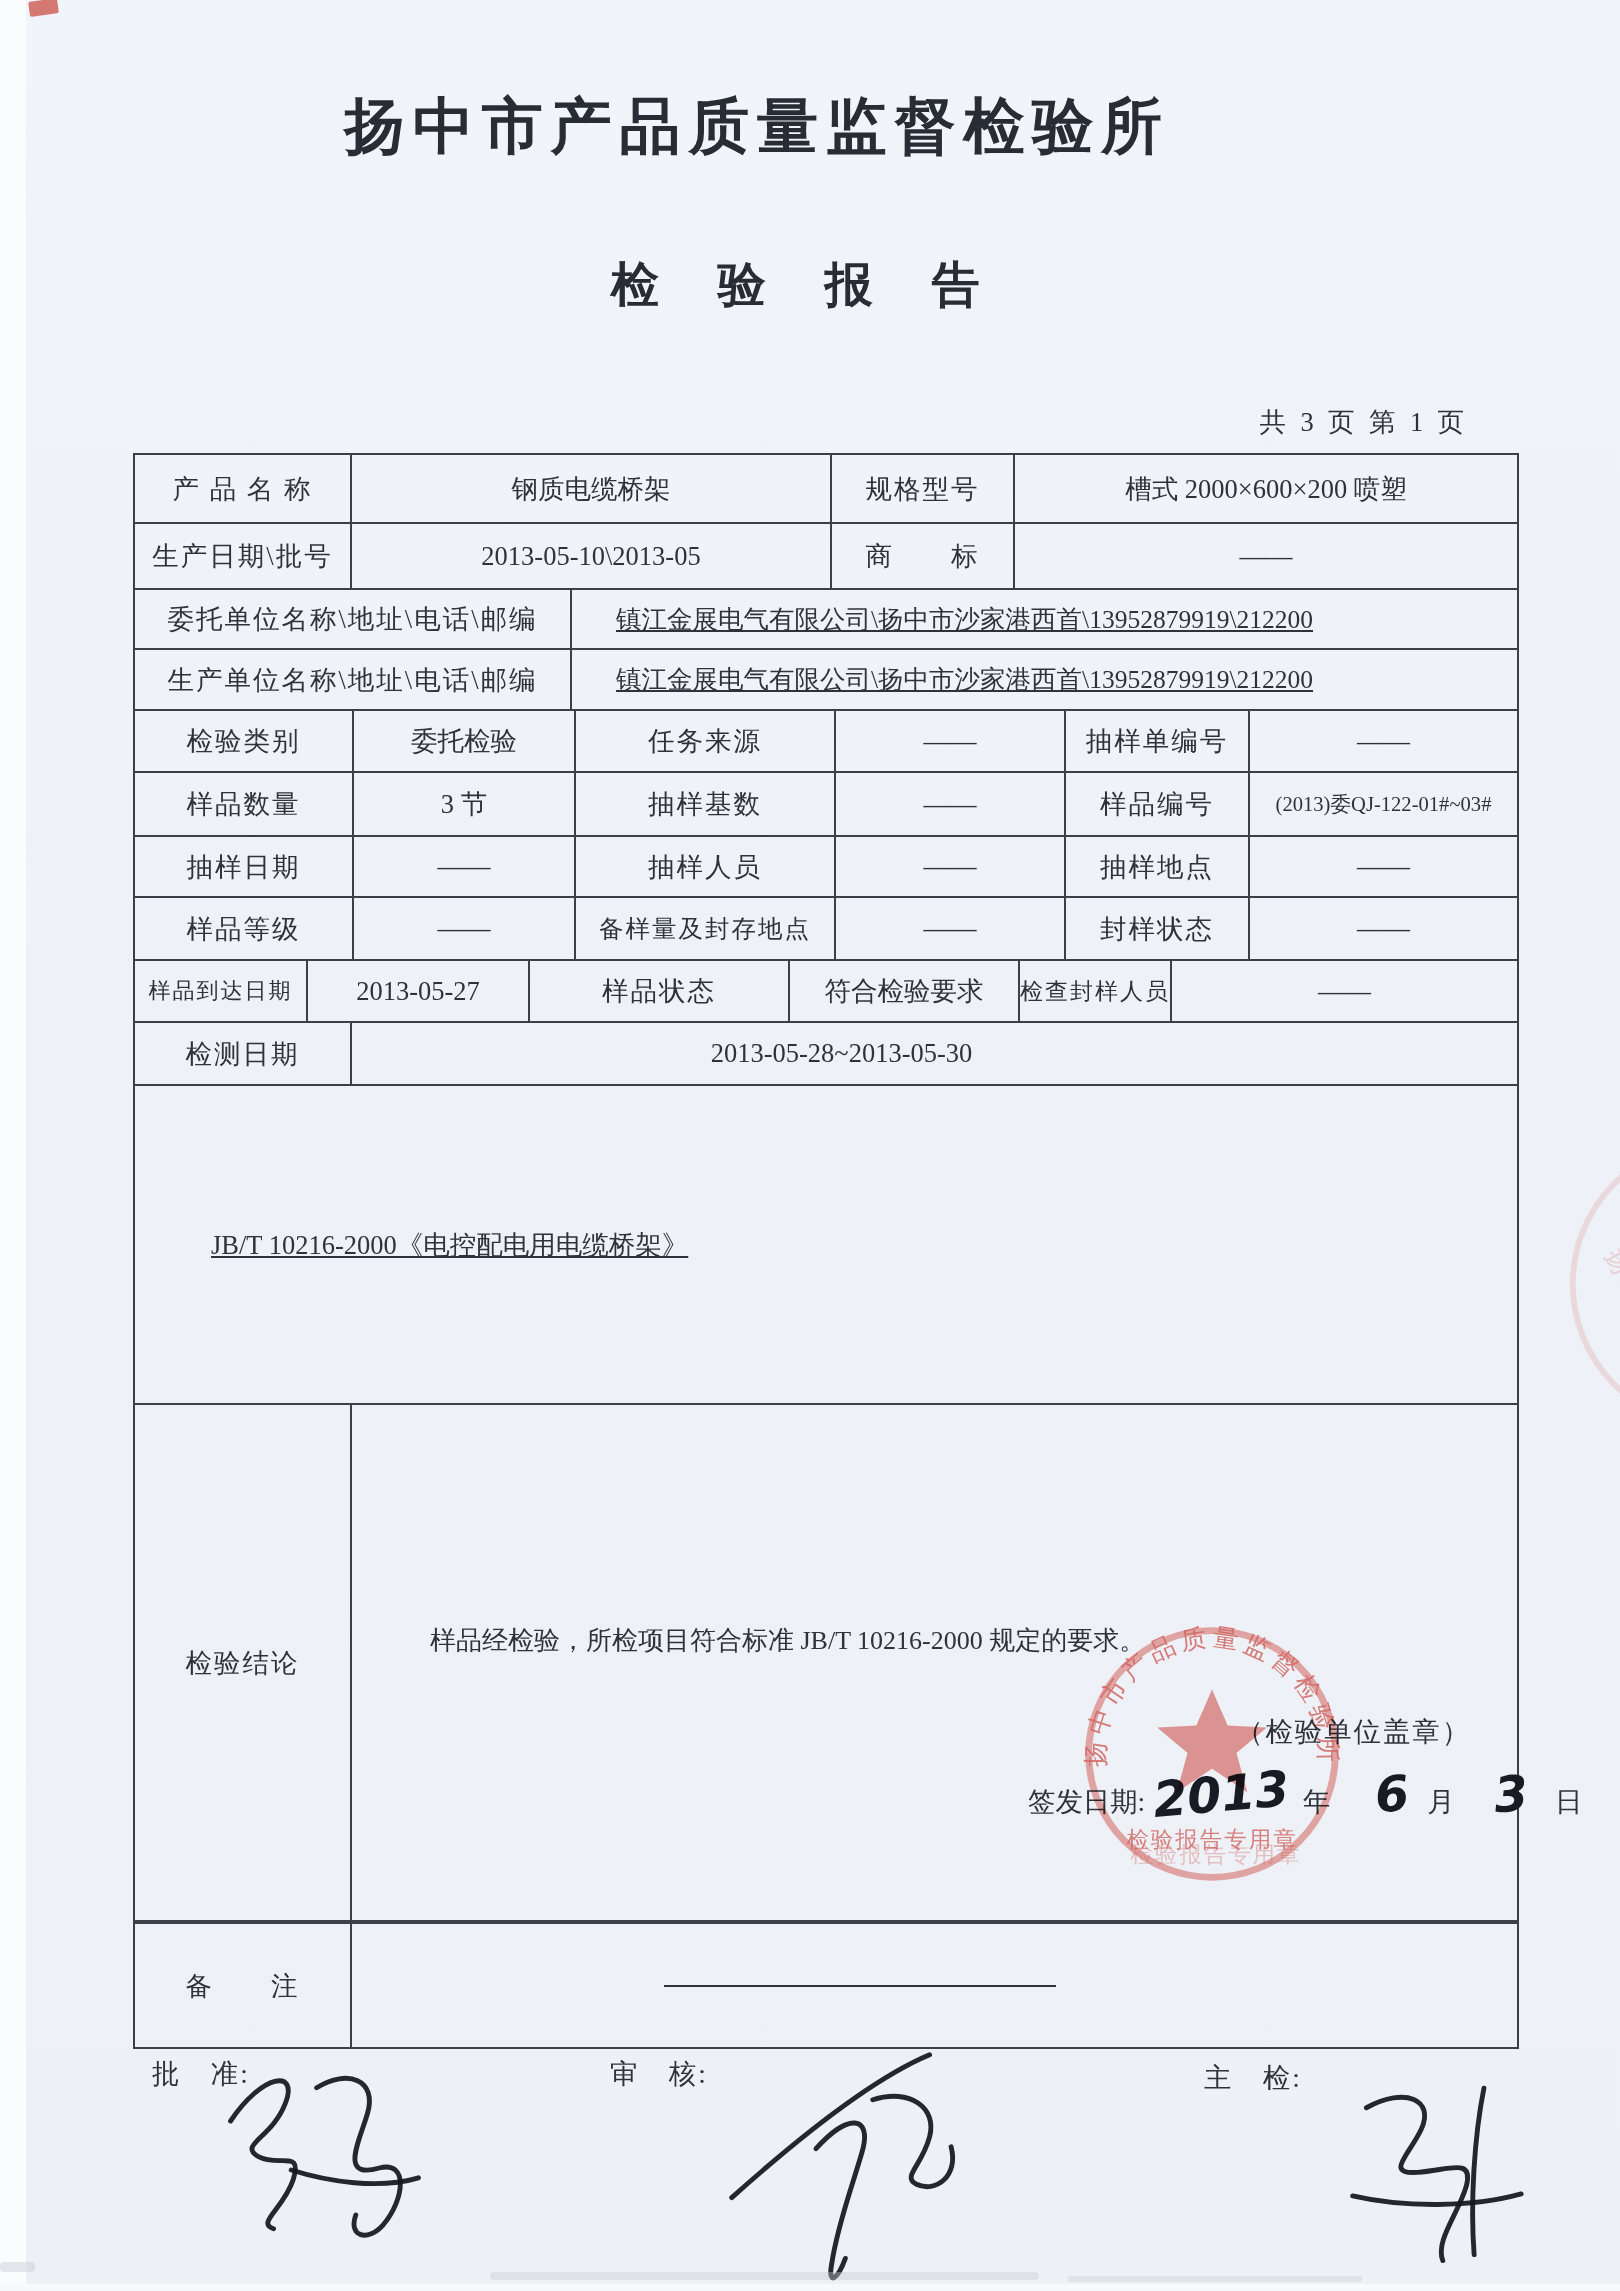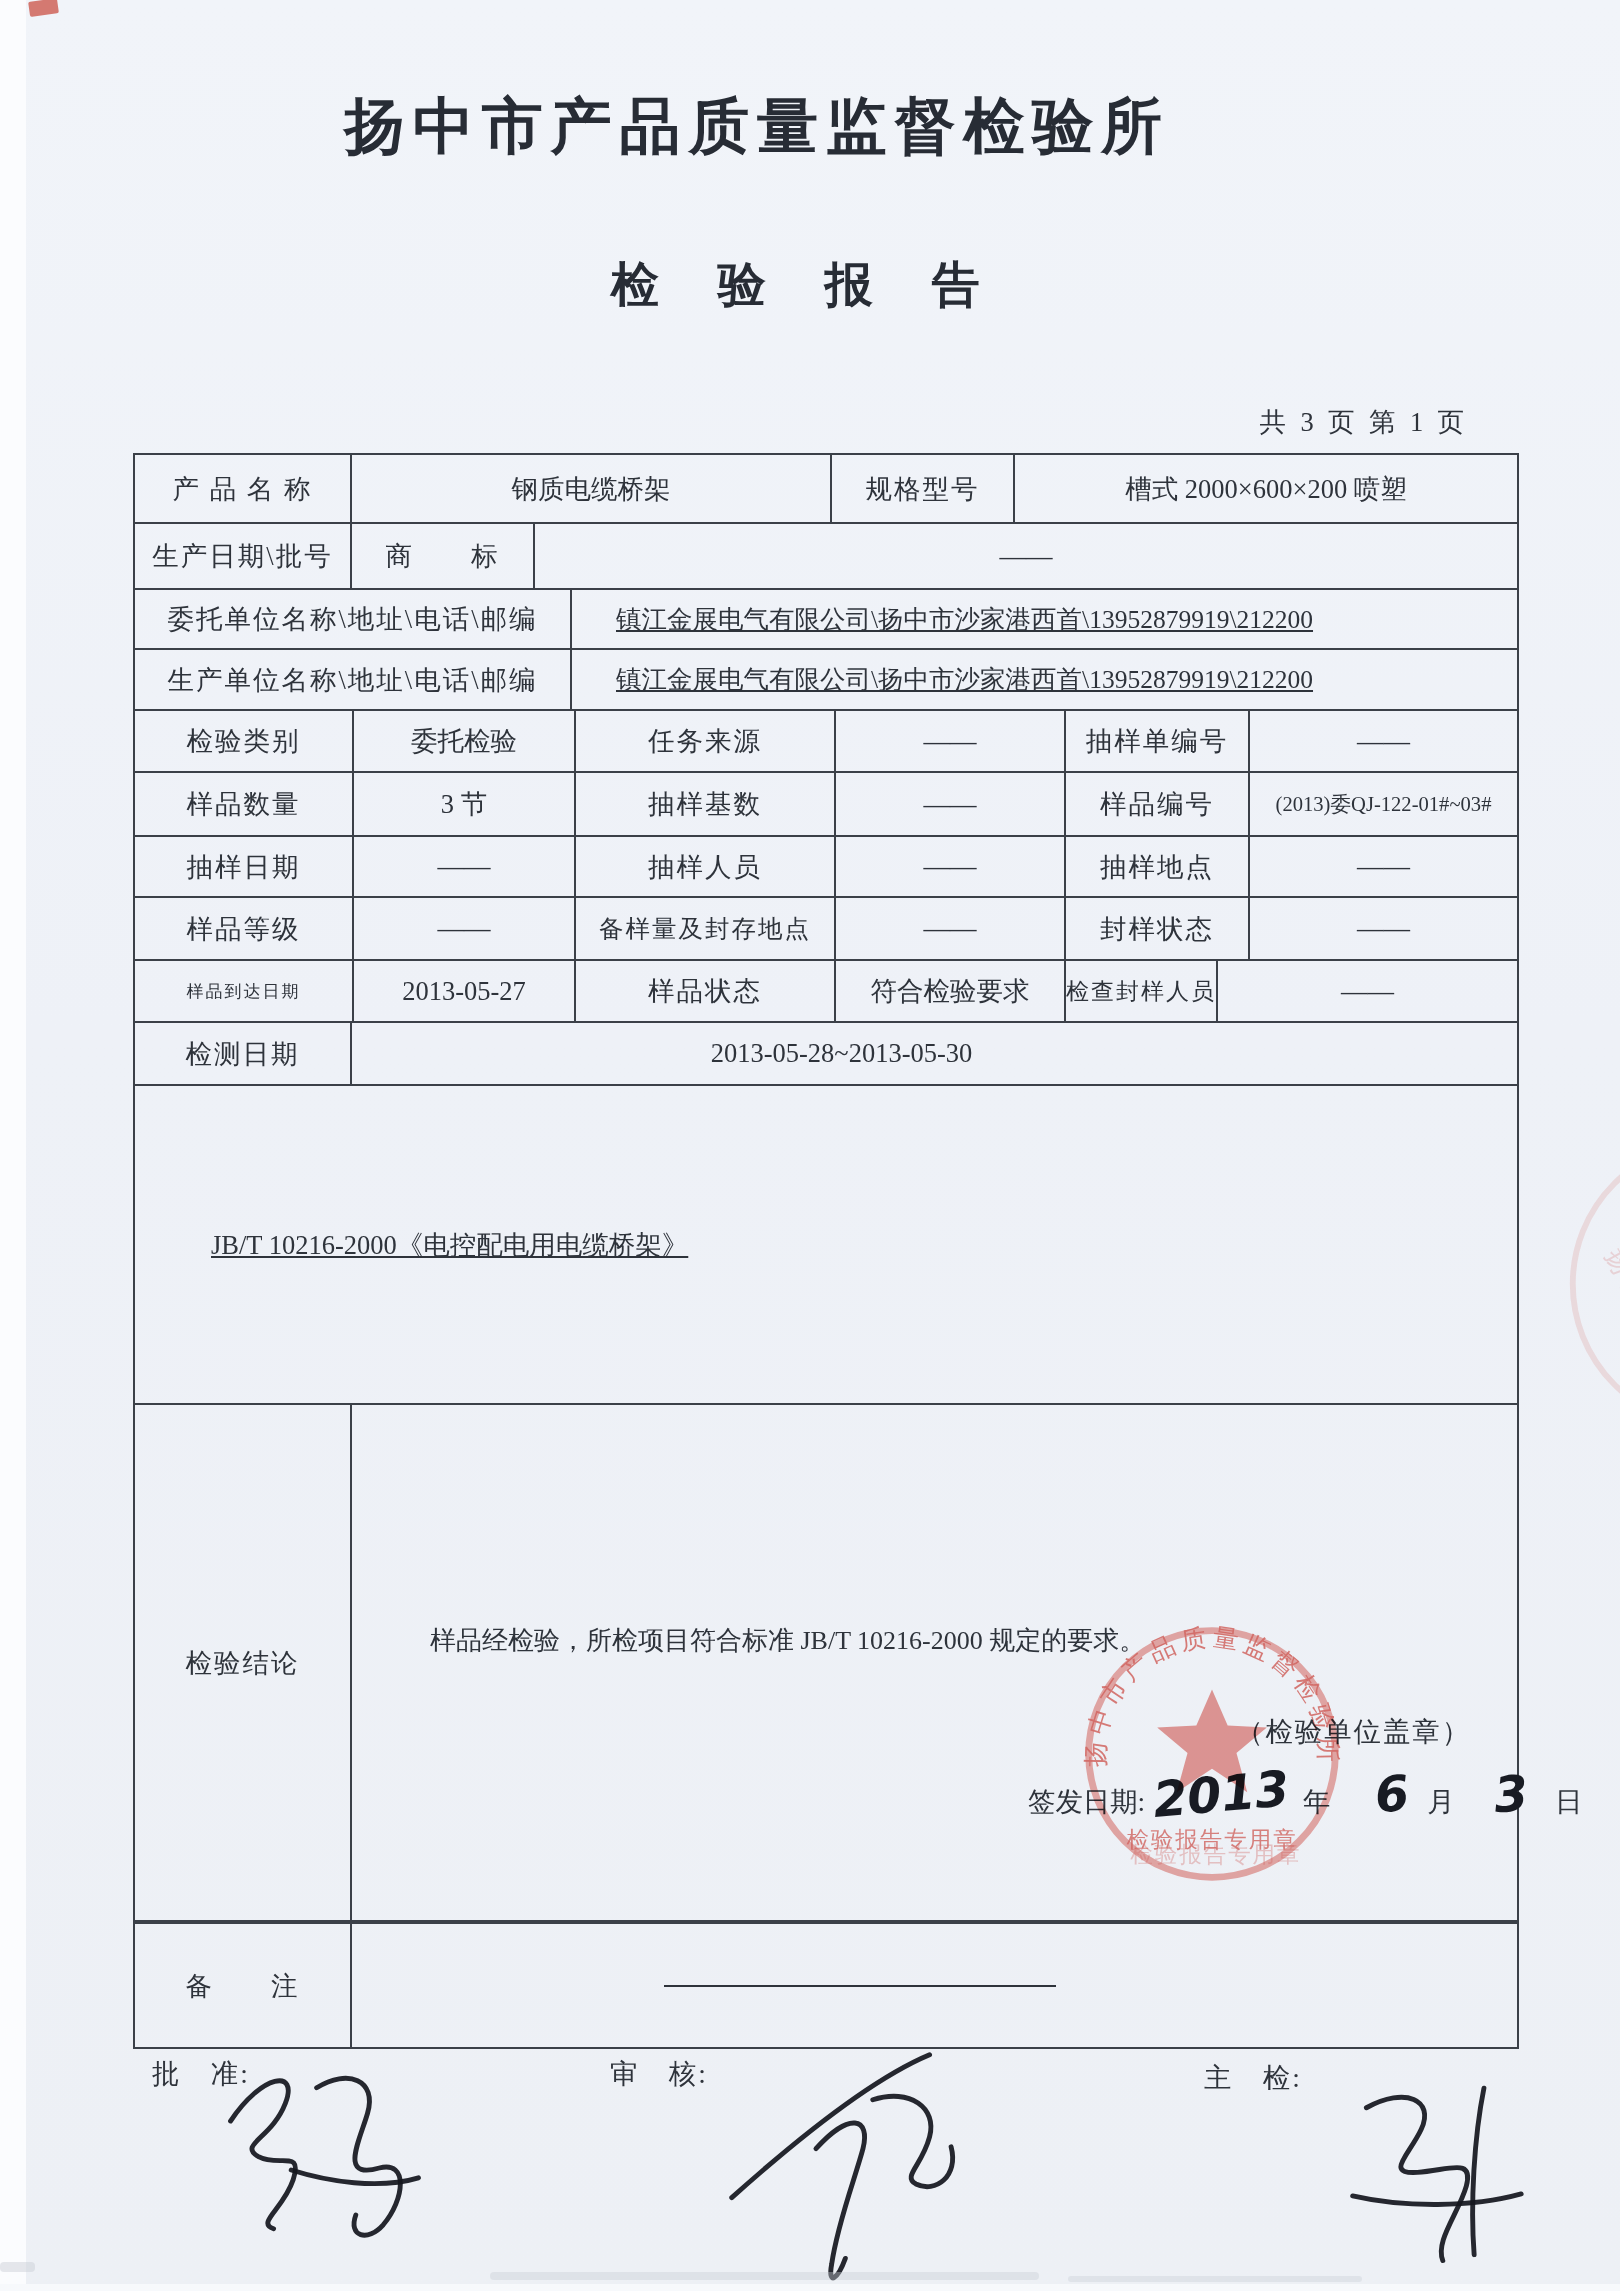--- a/index.html
+++ b/index.html
@@ -77,20 +77,21 @@
 
     <div class="trow" style="height:69px">
       <div class="tcell lbl" style="width:217px">产 品 名 称</div>
       <div class="tcell" style="width:480px">钢质电缆桥架</div>
       <div class="tcell lbl" style="width:183px">规格型号</div>
       <div class="tcell grow">槽式 2000×600×200 喷塑</div>
     </div>
 
     <div class="trow" style="height:66px">
       <div class="tcell lbl" style="width:217px">生产日期\批号</div>
+      <div class="tcell" style="width:480px">2013-05-10\2013-05</div>
       <div class="tcell lbl" style="width:183px">商　　标</div>
       <div class="tcell grow">——</div>
     </div>
 
     <div class="trow" style="height:60px">
       <div class="tcell lbl" style="width:437px">委托单位名称\地址\电话\邮编</div>
       <div class="tcell grow leftal" style="padding-left:44px;font-size:25.5px">镇江金展电气有限公司\扬中市沙家港西首\13952879919\212200</div>
     </div>
 
     <div class="trow" style="height:61px">
@@ -128,21 +129,21 @@
     <div class="trow" style="height:63px">
       <div class="tcell lbl" style="width:219px">样品等级</div>
       <div class="tcell" style="width:222px">——</div>
       <div class="tcell lbl" style="width:260px;font-size:24.5px">备样量及封存地点</div>
       <div class="tcell" style="width:230px">——</div>
       <div class="tcell lbl" style="width:184px">封样状态</div>
       <div class="tcell grow">——</div>
     </div>
 
     <div class="trow" style="height:62px">
-      <div class="tcell lbl" style="width:219px;font-size:17px">样品到达日期</div>
+      <div class="tcell lbl" style="width:173px;font-size:22px">样品到达日期</div>
       <div class="tcell" style="width:222px">2013-05-27</div>
       <div class="tcell lbl" style="width:260px">样品状态</div>
       <div class="tcell" style="width:230px">符合检验要求</div>
       <div class="tcell lbl" style="width:152px;font-size:23px">检查封样人员</div>
       <div class="tcell grow">——</div>
     </div>
 
     <div class="trow" style="height:63px">
       <div class="tcell lbl" style="width:217px">检测日期</div>
       <div class="tcell grow shiftL">2013-05-28~2013-05-30</div>

